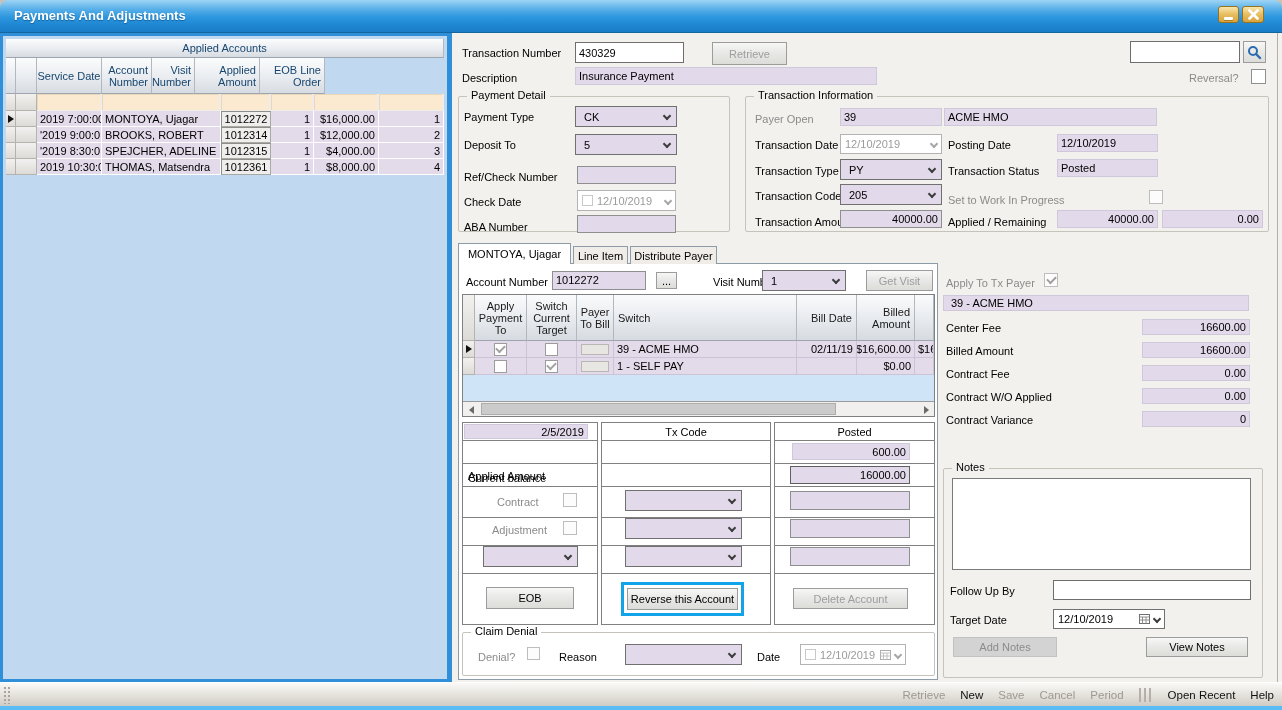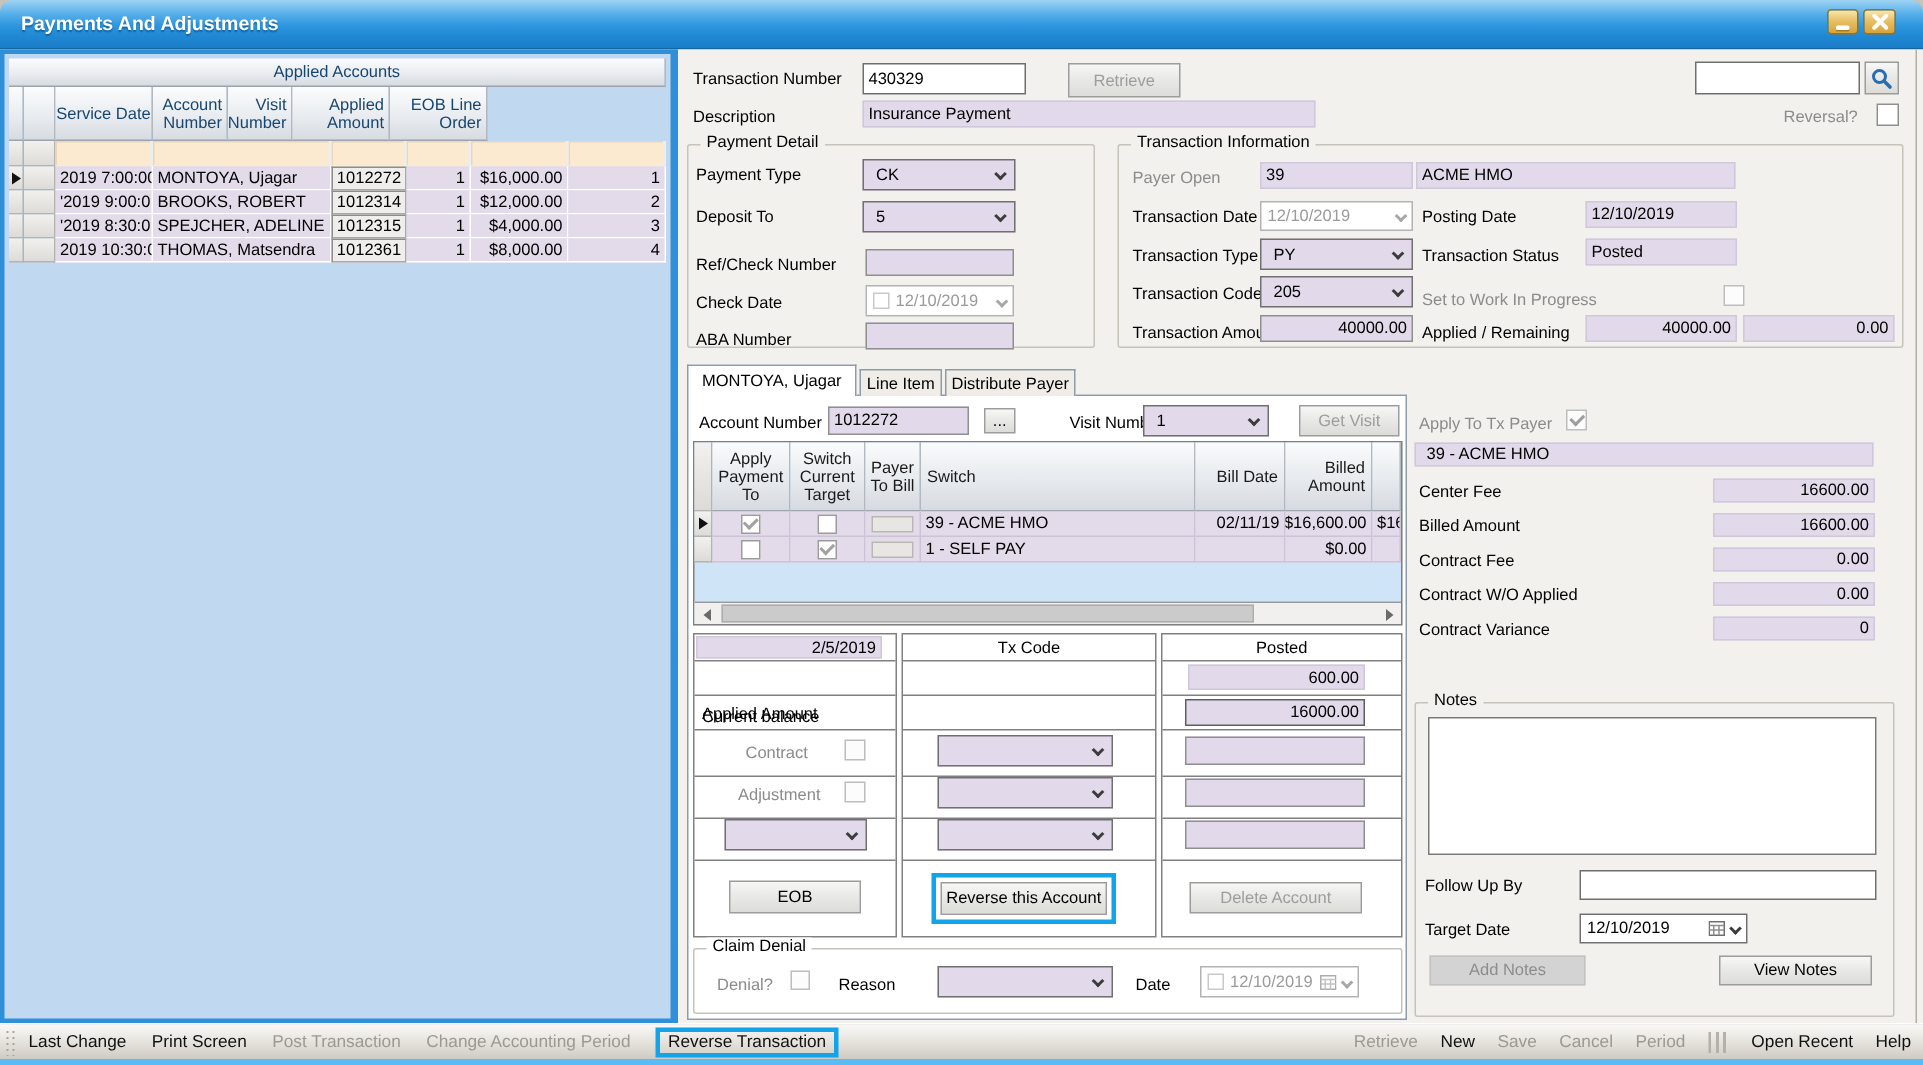--- a/index.html
+++ b/index.html
@@ -430,29 +430,20 @@
       <rect x="0.5" y="0.5" width="10" height="9" fill="#fff" stroke="#6F6F6F"></rect>
       <path d="M0.5 3 H10.5 M3.5 3 V9.5 M7 3 V9.5 M0.5 6 H10.5" stroke="#8F8F8F" stroke-width="1"></path>
     </svg>
   <i class="chev"></i>
 </div>
 <div class="btn flat" style="left:953px;top:637px;width:104px;height:20px">Add Notes</div>
 <div class="btn" style="left:1146px;top:637px;width:102px;height:20px">View Notes</div>
 
 <div class="tbar">
   <i class="grip"></i>
-  <div style="display:flex;align-items:center;gap:17px;margin-left:8px">
-    <span class="titem">Last Change</span>
-    <span class="titem">Print Screen</span>
-    <span class="titem dis">Post Transaction</span>
-    <span class="titem dis">Change Accounting Period</span>
-    <span class="hl-t">
-        <span class="titem">Reverse Transaction</span>
-      </span>
-  </div>
   <div style="display:flex;align-items:center;gap:15px;margin-left:auto;margin-right:8px">
     <span class="titem dis">Retrieve</span>
     <span class="titem">New</span>
     <span class="titem dis">Save</span>
     <span class="titem dis">Cancel</span>
     <span class="titem dis">Period</span>
     <i class="tsep"></i>
     <span class="titem">Open Recent</span>
     <span class="titem">Help</span>
   </div>

